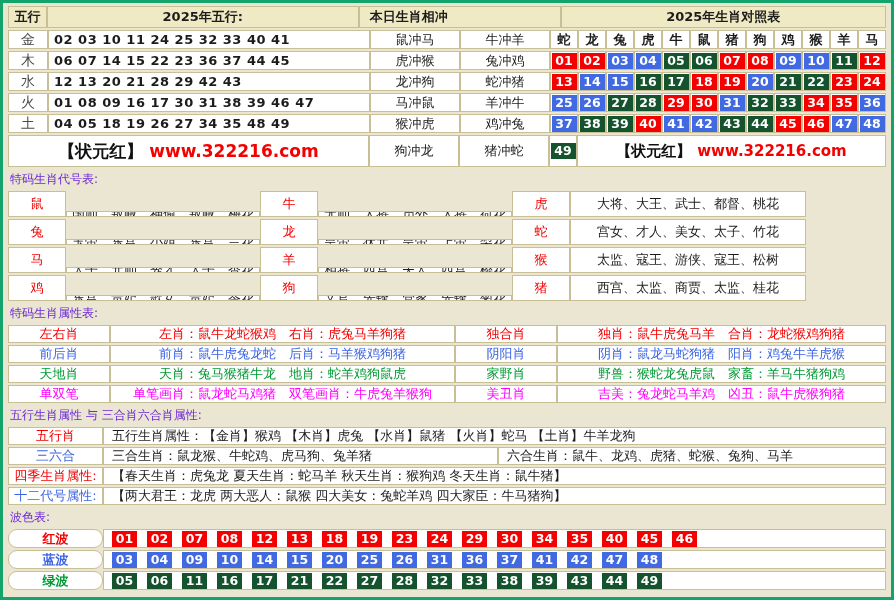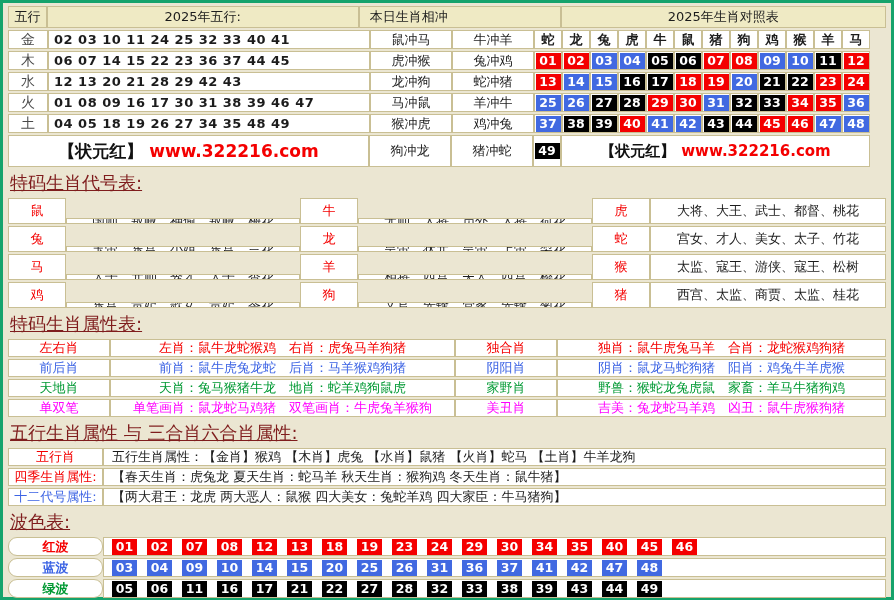--- a/index.html
+++ b/index.html
@@ -7,45 +7,45 @@
        font-family:"DejaVu Sans","Liberation Sans",sans-serif;}
   .frame{width:894px;height:600px;box-sizing:border-box;border:3px solid #15A36C;
          padding:3px 5px;background:#EBE6D2;}
   
   .row{display:flex;margin-bottom:2px;}
   .c{background:#fff;border:1px solid #C9BF94;box-sizing:border-box;display:flex;
      align-items:center;justify-content:center;font-size:13px;color:#1c1c1c;
      overflow:hidden;white-space:nowrap;}
   
   .t1h{height:22px;}
-  .t1h .c{background:#EFEAC4;font-size:13px;}
+  .t1h .c{background:#EFEAC4;font-size:13px;font-weight:bold;}
   .hA{width:40px;}.hB{width:322px;}.hCD{width:208px;justify-content:flex-start;padding-left:10px;}
   .hZ{width:336px;}
   .t1r{height:19px;}
   .cA{width:40px;color:#4a4a4a;font-size:14px;}
   .cB{width:322px;justify-content:flex-start;padding-left:5px;font-weight:bold;letter-spacing:.5px;}
-  .cC{width:82px;}
+  .cC{width:90px;}
   .cZ{width:28px;padding:0;}
   .zanimal{font-weight:bold;}
   .badge{display:block;width:25px;height:16px;line-height:16px;text-align:center;
          color:#fff;font-weight:bold;font-size:12.5px;margin:auto;}
-  .b-red{background:#F40000;}.b-blue{background:#4169E1;}.b-green{background:#000000;}
+  .b-red{background:#F40000;}.b-blue{background:#4169E1;}.b-green{background:#14532d;}
   .t1f{height:32px;}
   .cAB{width:361px;}
   .cZ11{width:309px;}
   .site-label{font-weight:bold;font-size:17px;color:#111;margin-right:6px;}
   .site-url{font-weight:bold;font-size:17px;color:#F40000;}
   .small .site-label{font-size:15px;}
   .small .site-url{font-size:15px;}
   
-  .sec-title{font-size:18px;color:#7f1d1d;padding:2px 2px 3px;text-decoration:underline;}
+  .sec-title{font-size:12px;color:#6d28d9;padding:2px 2px 3px;}
   
   .crow{height:26px;}
   .ccL{width:58px;color:#F40000;}
-  .ccD{width:234px;margin-top:20px;}
+  .ccD{width:194px;margin-top:20px;}
   .ccD2{width:236px;}
   
   .arow{height:18px;}
   .aL{width:108px;}
   .aT{width:365px;}
   .aT2{width:348px;}
   
   .frow{height:18px;}
   .fL{width:95px;}
   .fT{width:783px;justify-content:flex-start;padding-left:8px;}
@@ -340,20 +340,25 @@
         <div class="c aL t-magenta">美丑肖</div>
         <div class="c aT2 t-magenta">吉美：兔龙蛇马羊鸡　凶丑：鼠牛虎猴狗猪</div>
       </div>
     </div>
 
   <div class="sec-title">五行生肖属性 与 三合肖六合肖属性:</div>
   <div id="fivee-body">
       <div class="row frow">
         <div class="c fL t-red">五行肖</div>
         <div class="c fT">五行生肖属性：【金肖】猴鸡 【木肖】虎兔 【水肖】鼠猪 【火肖】蛇马 【土肖】牛羊龙狗</div>
+      </div>
+      <div class="row frow">
+        <div class="c fL t-blue">三六合</div>
+        <div class="c fT1">三合生肖：鼠龙猴、牛蛇鸡、虎马狗、兔羊猪</div>
+        <div class="c fT2">六合生肖：鼠牛、龙鸡、虎猪、蛇猴、兔狗、马羊</div>
       </div>
       <div class="row frow">
         <div class="c fL t-red">四季生肖属性:</div>
         <div class="c fT">【春天生肖：虎兔龙 夏天生肖：蛇马羊 秋天生肖：猴狗鸡 冬天生肖：鼠牛猪】</div>
       </div>
       <div class="row frow">
         <div class="c fL t-blue">十二代号属性:</div>
         <div class="c fT">【两大君王：龙虎 两大恶人：鼠猴 四大美女：兔蛇羊鸡 四大家臣：牛马猪狗】</div>
       </div>
     </div>

